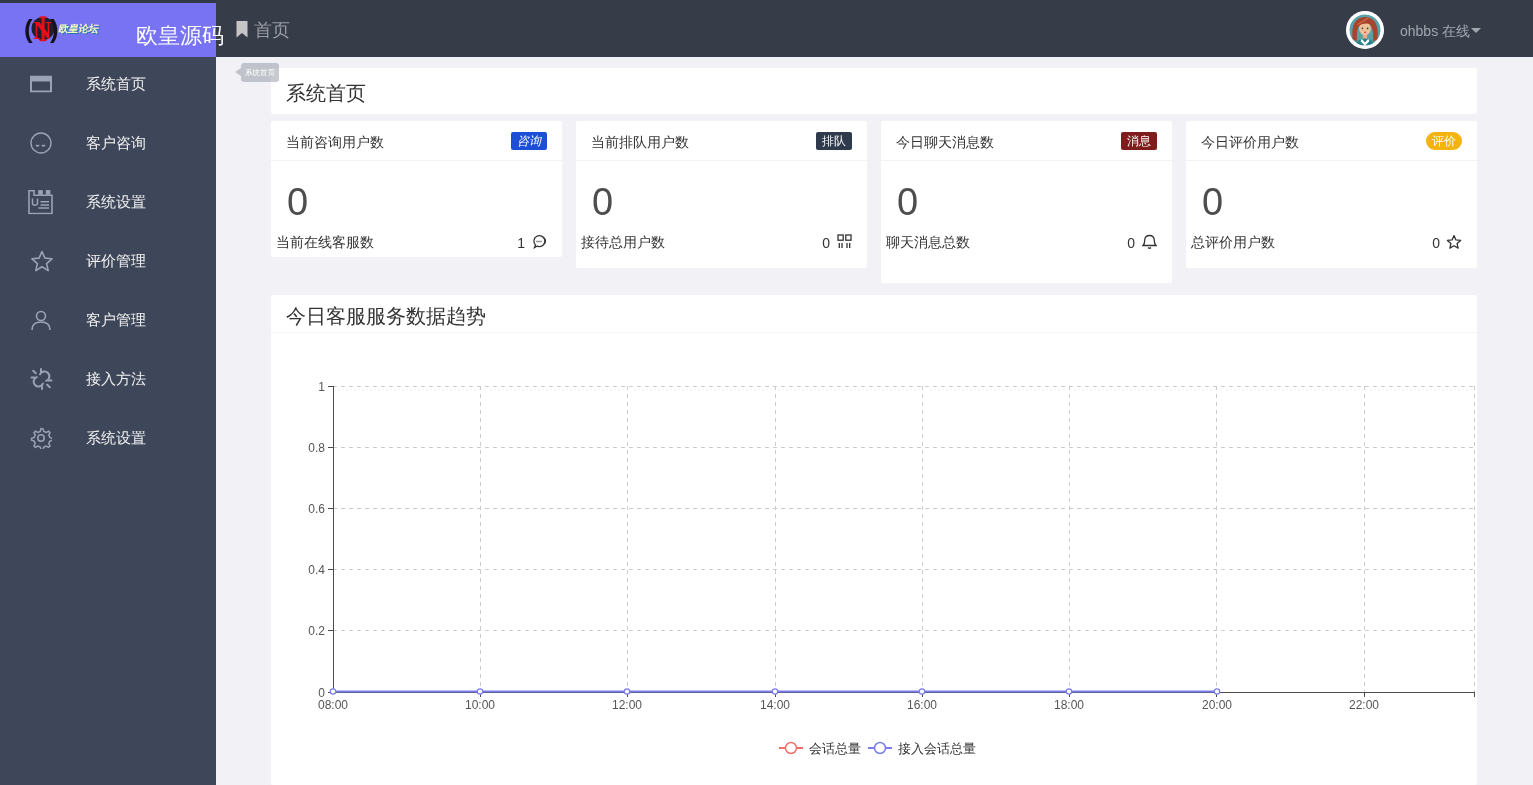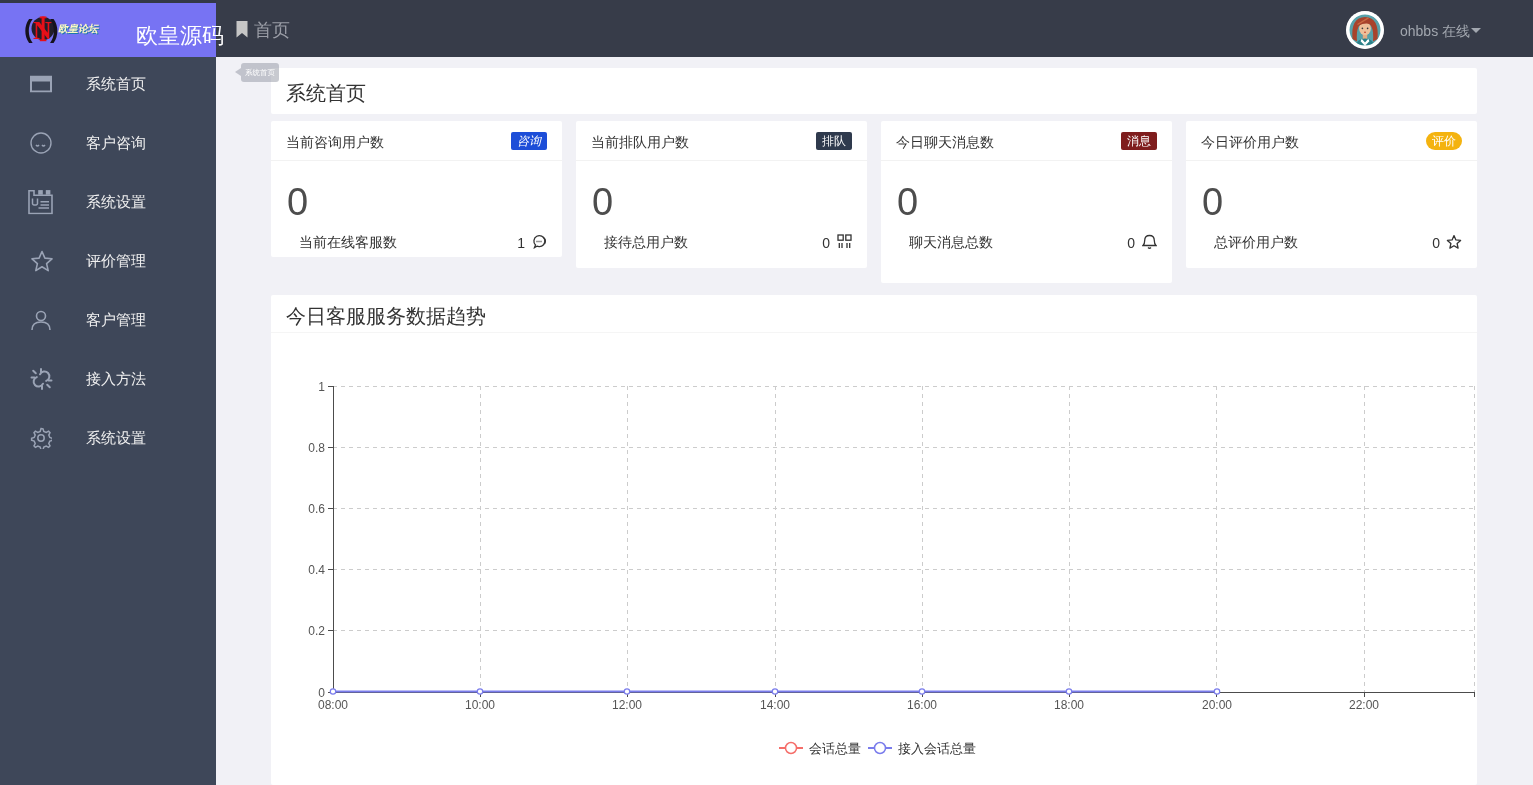--- a/index.html
+++ b/index.html
@@ -10,21 +10,21 @@
   #topbar { position:absolute; left:216px; top:0; width:1317px; height:57px; background:#373c49; }
   .menu-item { position:absolute; left:0; width:216px; height:40px; }
   .menu-item .txt { position:absolute; left:86px; top:50%; transform:translateY(-50%); color:#f0f0f0; font-size:15px; }
   .menu-item svg { position:absolute; left:30px; top:50%; transform:translateY(-50%); }
   
   .card { position:absolute; background:#fff; border-radius:2px; }
   .stat-title { position:absolute; left:15px; top:13px; font-size:14px; color:#333; }
   .stat-divider { position:absolute; left:0; right:0; top:39px; height:1px; background:#f2f2f2; }
   .badge { position:absolute; right:15px; top:11px; height:18px; line-height:18px; padding:0 6px; border-radius:2px; color:#fff; font-size:12px; }
   .big0 { position:absolute; left:16px; top:60px; font-size:38px; color:#4d4d4d; }
-  .stat-bottom { position:absolute; left:28px; right:15px; top:113px; height:16px; }
+  .stat-bottom { position:absolute; left:5px; right:15px; top:113px; height:16px; }
   .stat-bottom .lbl { position:absolute; left:0; top:0; font-size:14px; color:#333; }
   .stat-bottom .val { position:absolute; right:22px; top:1px; font-size:14px; color:#333; }
   .stat-bottom svg { position:absolute; right:0; top:0; }
 </style>
 </head>
 <body>
 <div id="side"></div>
 <div id="topbar"></div>
 <div id="logo">
   <div style="position:absolute;left:0;top:0;width:216px;height:3px;background:#343947;"></div>

